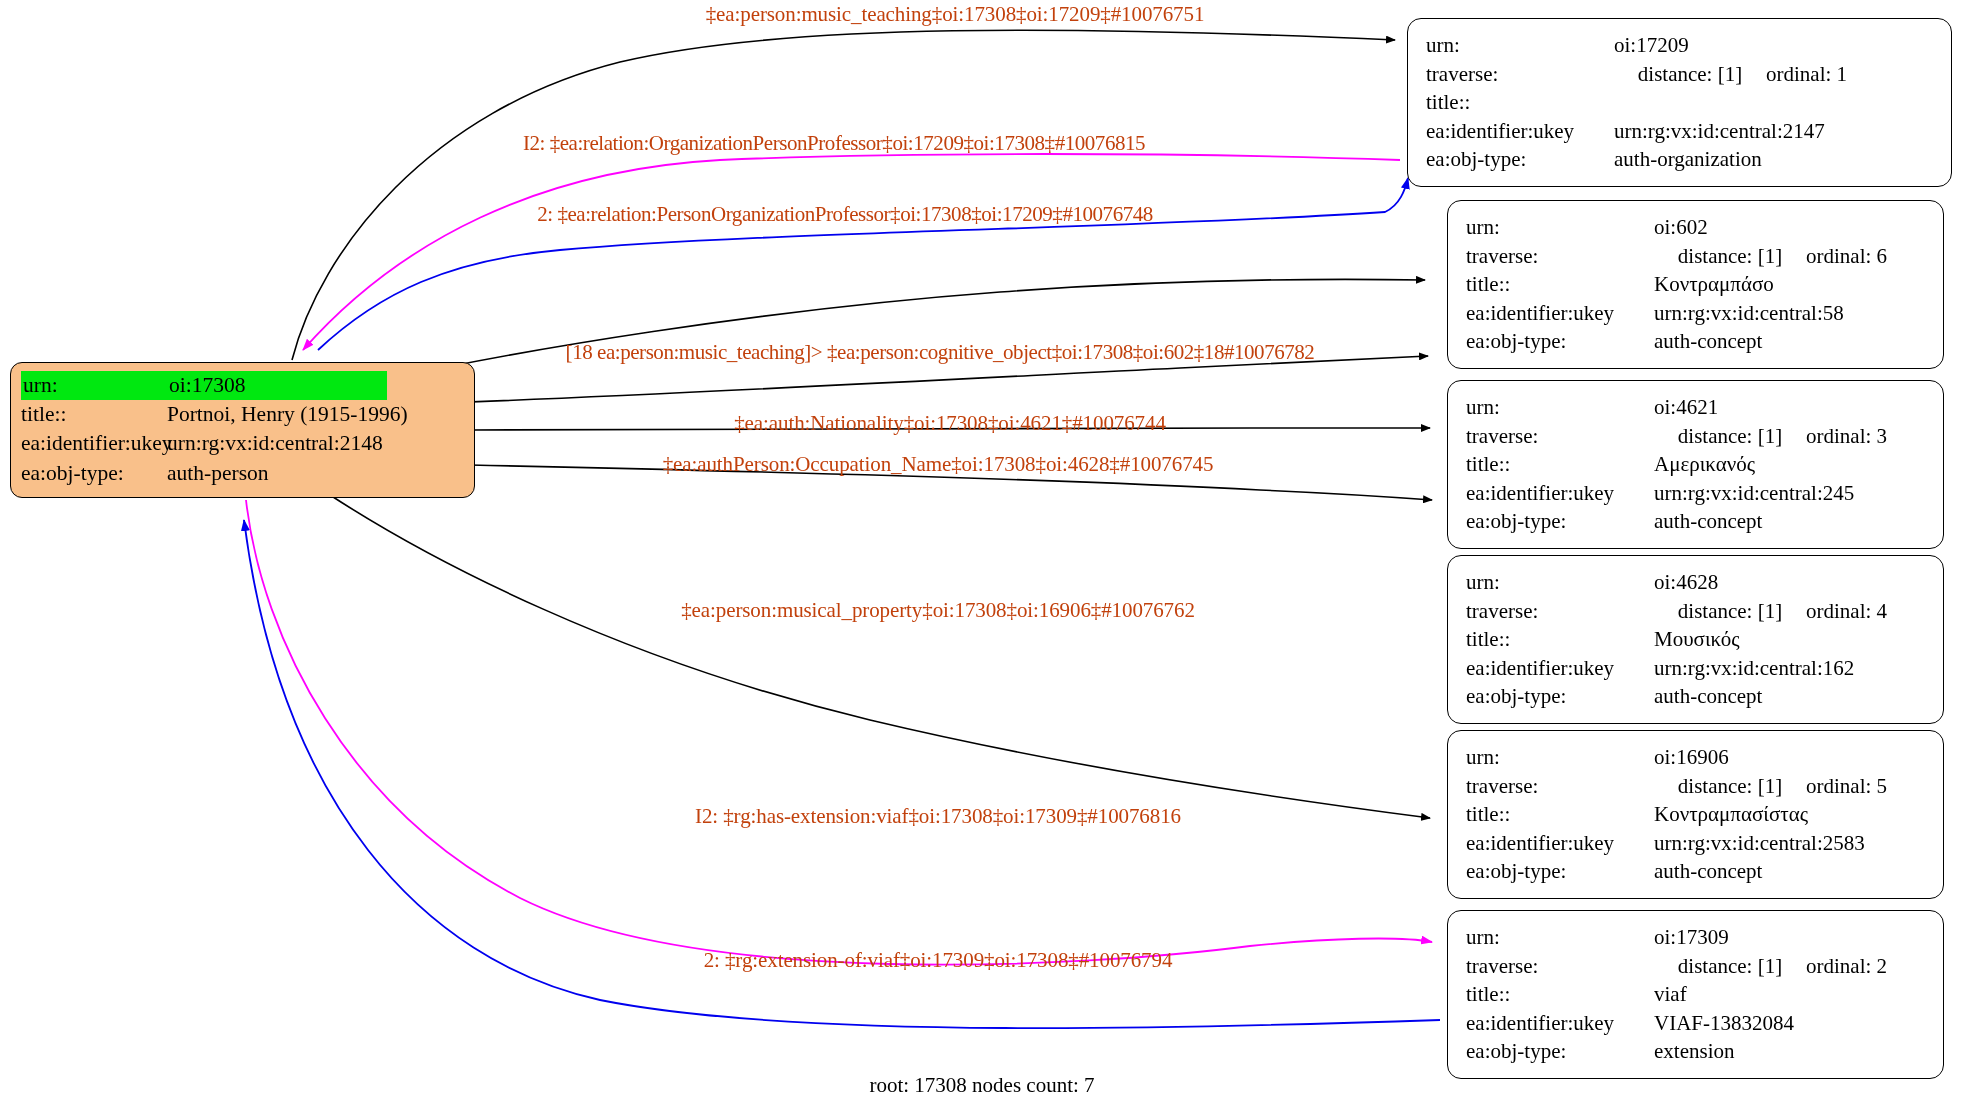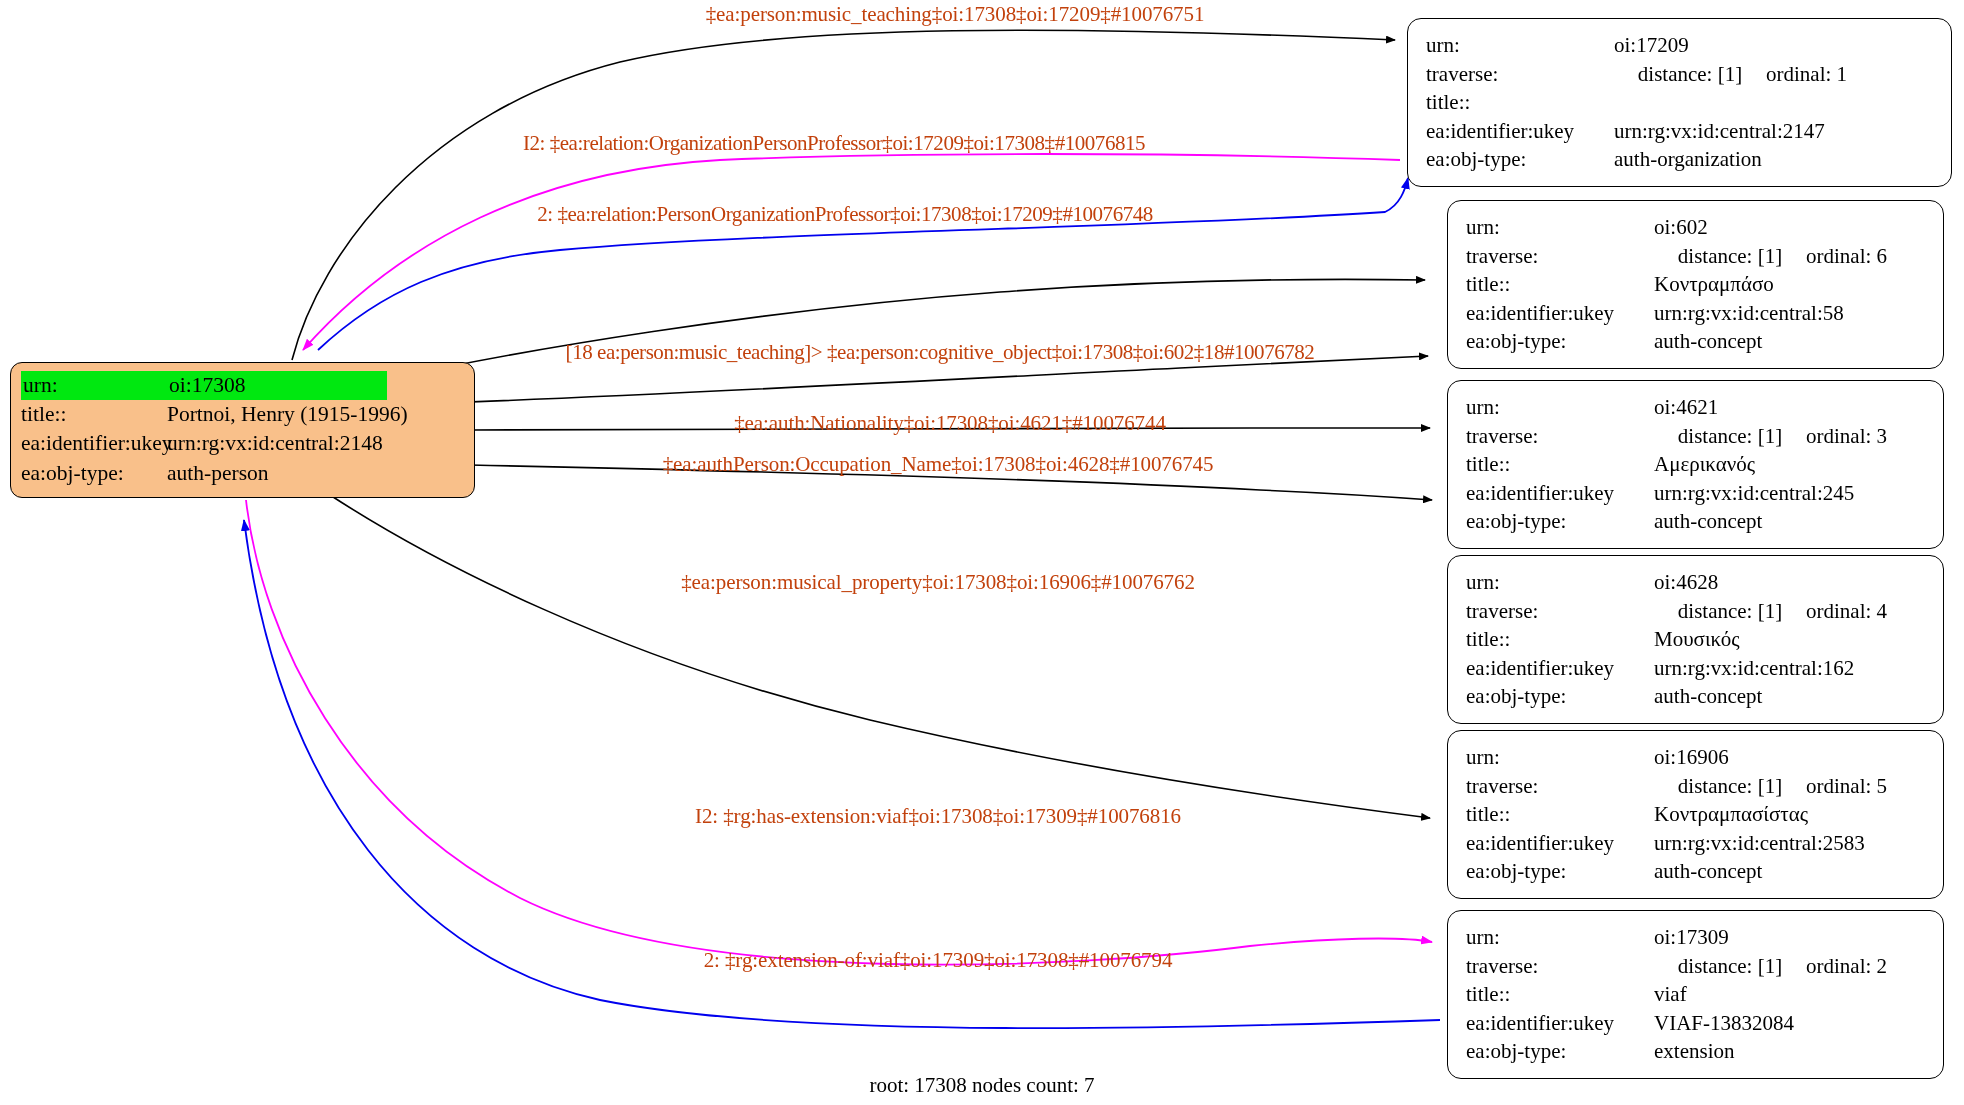--- a/index.html
+++ b/index.html
@@ -129,21 +129,21 @@
 
   <div class="edge-label compact" style="left:845px; top:214px;">2: ‡ea:relation:PersonOrganizationProfessor‡oi:17308‡oi:17209‡#10076748</div>
 
 
   <div class="edge-label compact" style="left:940px; top:352px;">[18 ea:person:music_teaching]&gt; ‡ea:person:cognitive_object‡oi:17308‡oi:602‡18#10076782</div>
 
   <div class="edge-label" style="left:950px; top:423px;">‡ea:auth:Nationality‡oi:17308‡oi:4621‡#10076744</div>
 
   <div class="edge-label" style="left:938px; top:464px;">‡ea:authPerson:Occupation_Name‡oi:17308‡oi:4628‡#10076745</div>
 
-  <div class="edge-label" style="left:938px; top:582px;">‡ea:person:musical_property‡oi:17308‡oi:16906‡#10076762</div>
+  <div class="edge-label" style="left:938px; top:610px;">‡ea:person:musical_property‡oi:17308‡oi:16906‡#10076762</div>
 
   <div class="edge-label" style="left:938px; top:816px;">I2: ‡rg:has-extension:viaf‡oi:17308‡oi:17309‡#10076816</div>
 
   <div class="edge-label" style="left:938px; top:960px;">2: ‡rg:extension-of:viaf‡oi:17309‡oi:17308‡#10076794</div>
 
   <div class="node root" style="left:10px; top:362px; width:465px;">
     <div class="row urnrow">
       <span class="k">urn:</span>
       <span class="v">oi:17308</span>
     </div>

